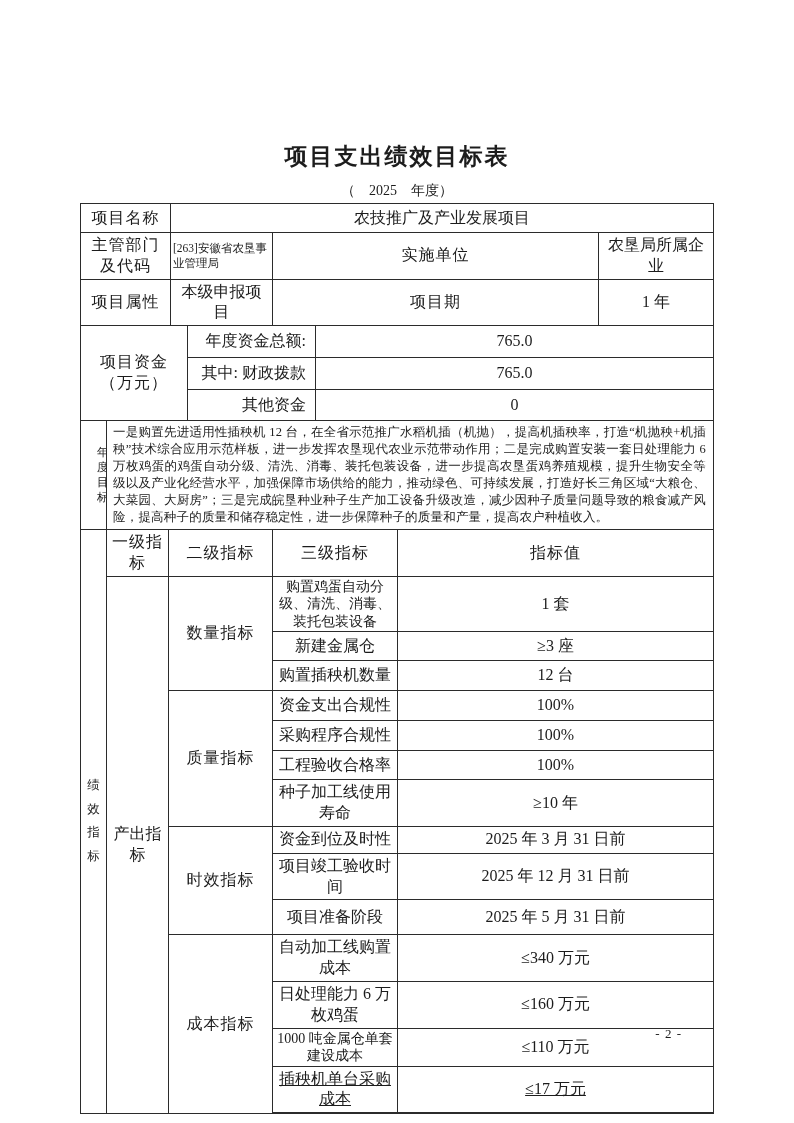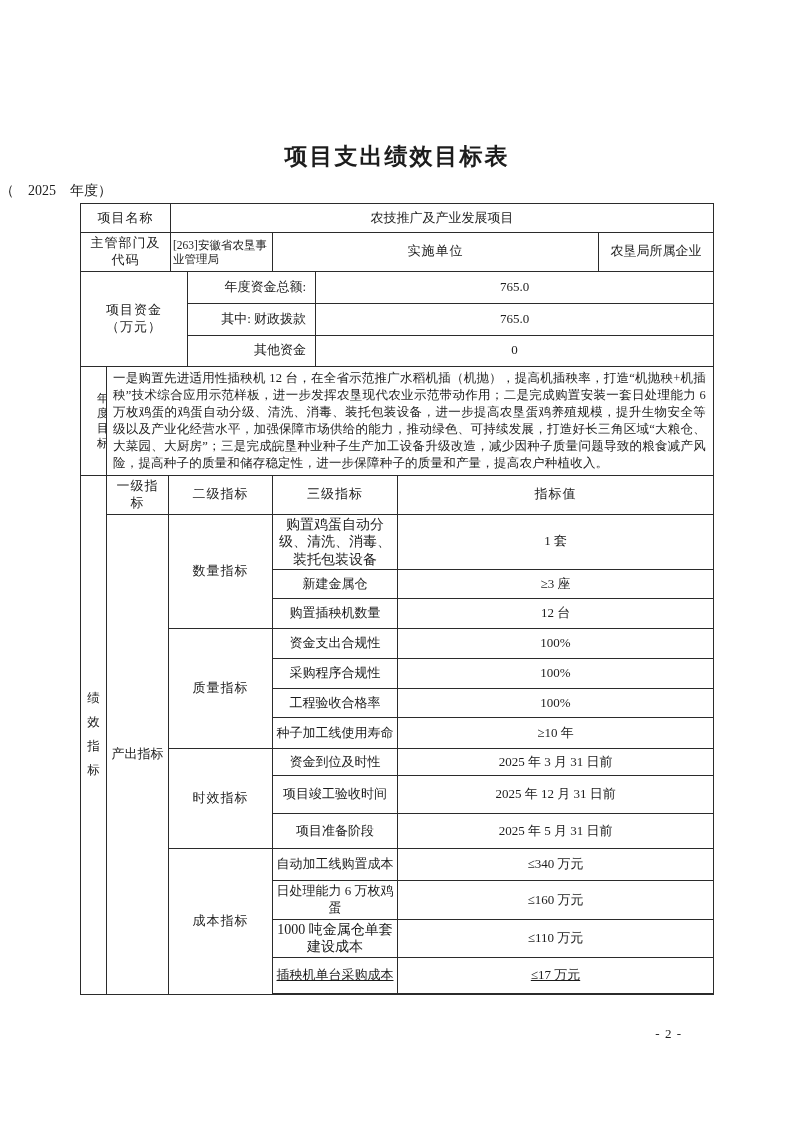--- a/index.html
+++ b/index.html
@@ -10,29 +10,29 @@
     color:#1c1c1c;
   }
   .sheet { position:relative; width:794px; height:1123px; overflow:hidden; background:#fff; }
 
   .doc-title {
     position:absolute; top:141px; left:0; width:100%;
     text-align:center; font-size:23px; font-weight:bold; letter-spacing:2px;
   }
   .doc-subtitle {
     position:absolute; top:182px; left:0; width:100%;
-    text-align:left; font-size:14px;
+    text-align:center; font-size:14px;
   }
 
   .table-stack { position:absolute; top:203px; left:80px; width:633px; }
   table { border-collapse:collapse; table-layout:fixed; width:633px; }
   table + table { margin-top:-1px; }
   td {
     border:1px solid #2b2b2b;
-    font-size:13px; text-align:center; vertical-align:middle;
+    font-size:16px; text-align:center; vertical-align:middle;
     padding:2px 3px; line-height:1.3;
     overflow:hidden;
   }
   .lbl { letter-spacing:1px; }
   .prewrap { white-space:pre-line; }
   .ralign { text-align:right; padding-right:9px; }
   .goal-text {
     text-align:justify; font-size:12.5px; line-height:17px;
     padding:3px 7px 3px 6px; letter-spacing:0.2px;
   }
@@ -66,20 +66,26 @@
       <tbody>
           <tr style="height:29px">
         <td class="lbl">项目名称</td>
         <td colspan="3">农技推广及产业发展项目</td>
       </tr>
       <tr style="height:38px">
         <td class="lbl">主管部门及代码</td>
         <td class="dept-cell">[263]安徽省农垦事业管理局</td>
         <td class="lbl">实施单位</td>
         <td>农垦局所属企业</td>
+      </tr>
+      <tr style="height:29px">
+        <td class="lbl">项目属性</td>
+        <td>本级申报项目</td>
+        <td class="lbl">项目期</td>
+        <td>1 年</td>
       </tr>
     </tbody>
       </table>
 
     <table>
       <colgroup>
           <col style="width:107px">
           <col style="width:128px">
           <col style="width:398px">
         </colgroup>

